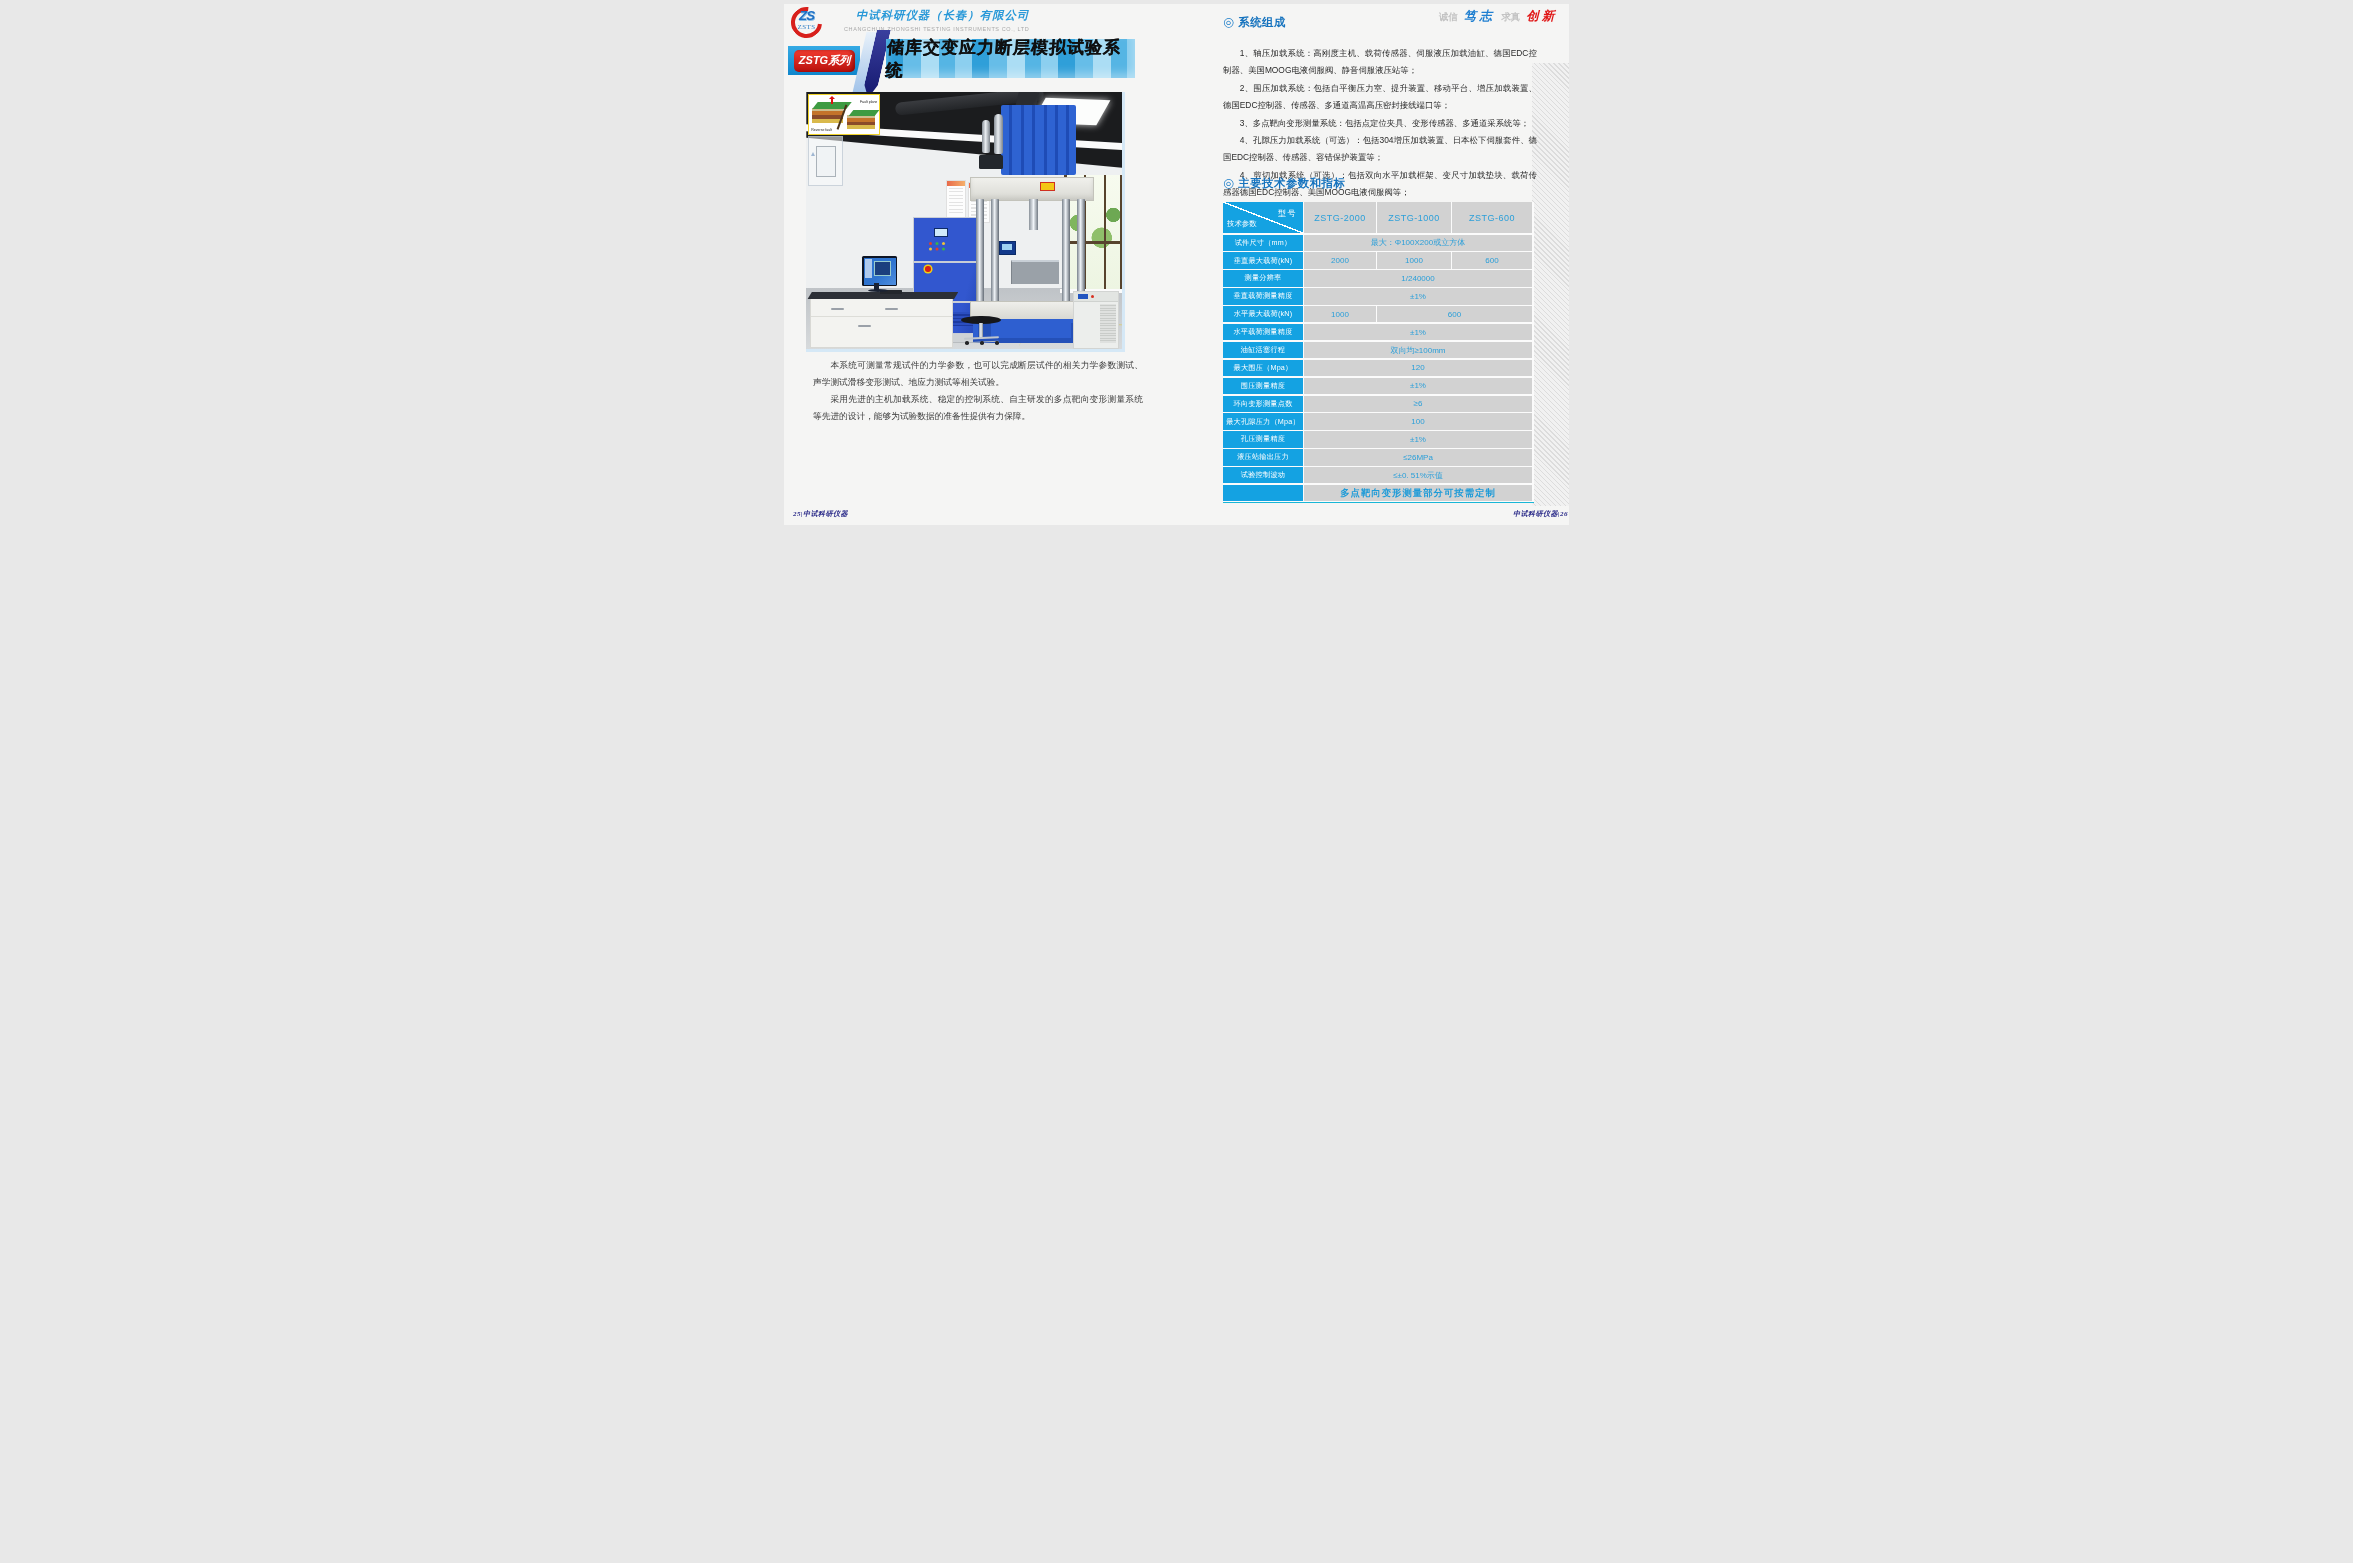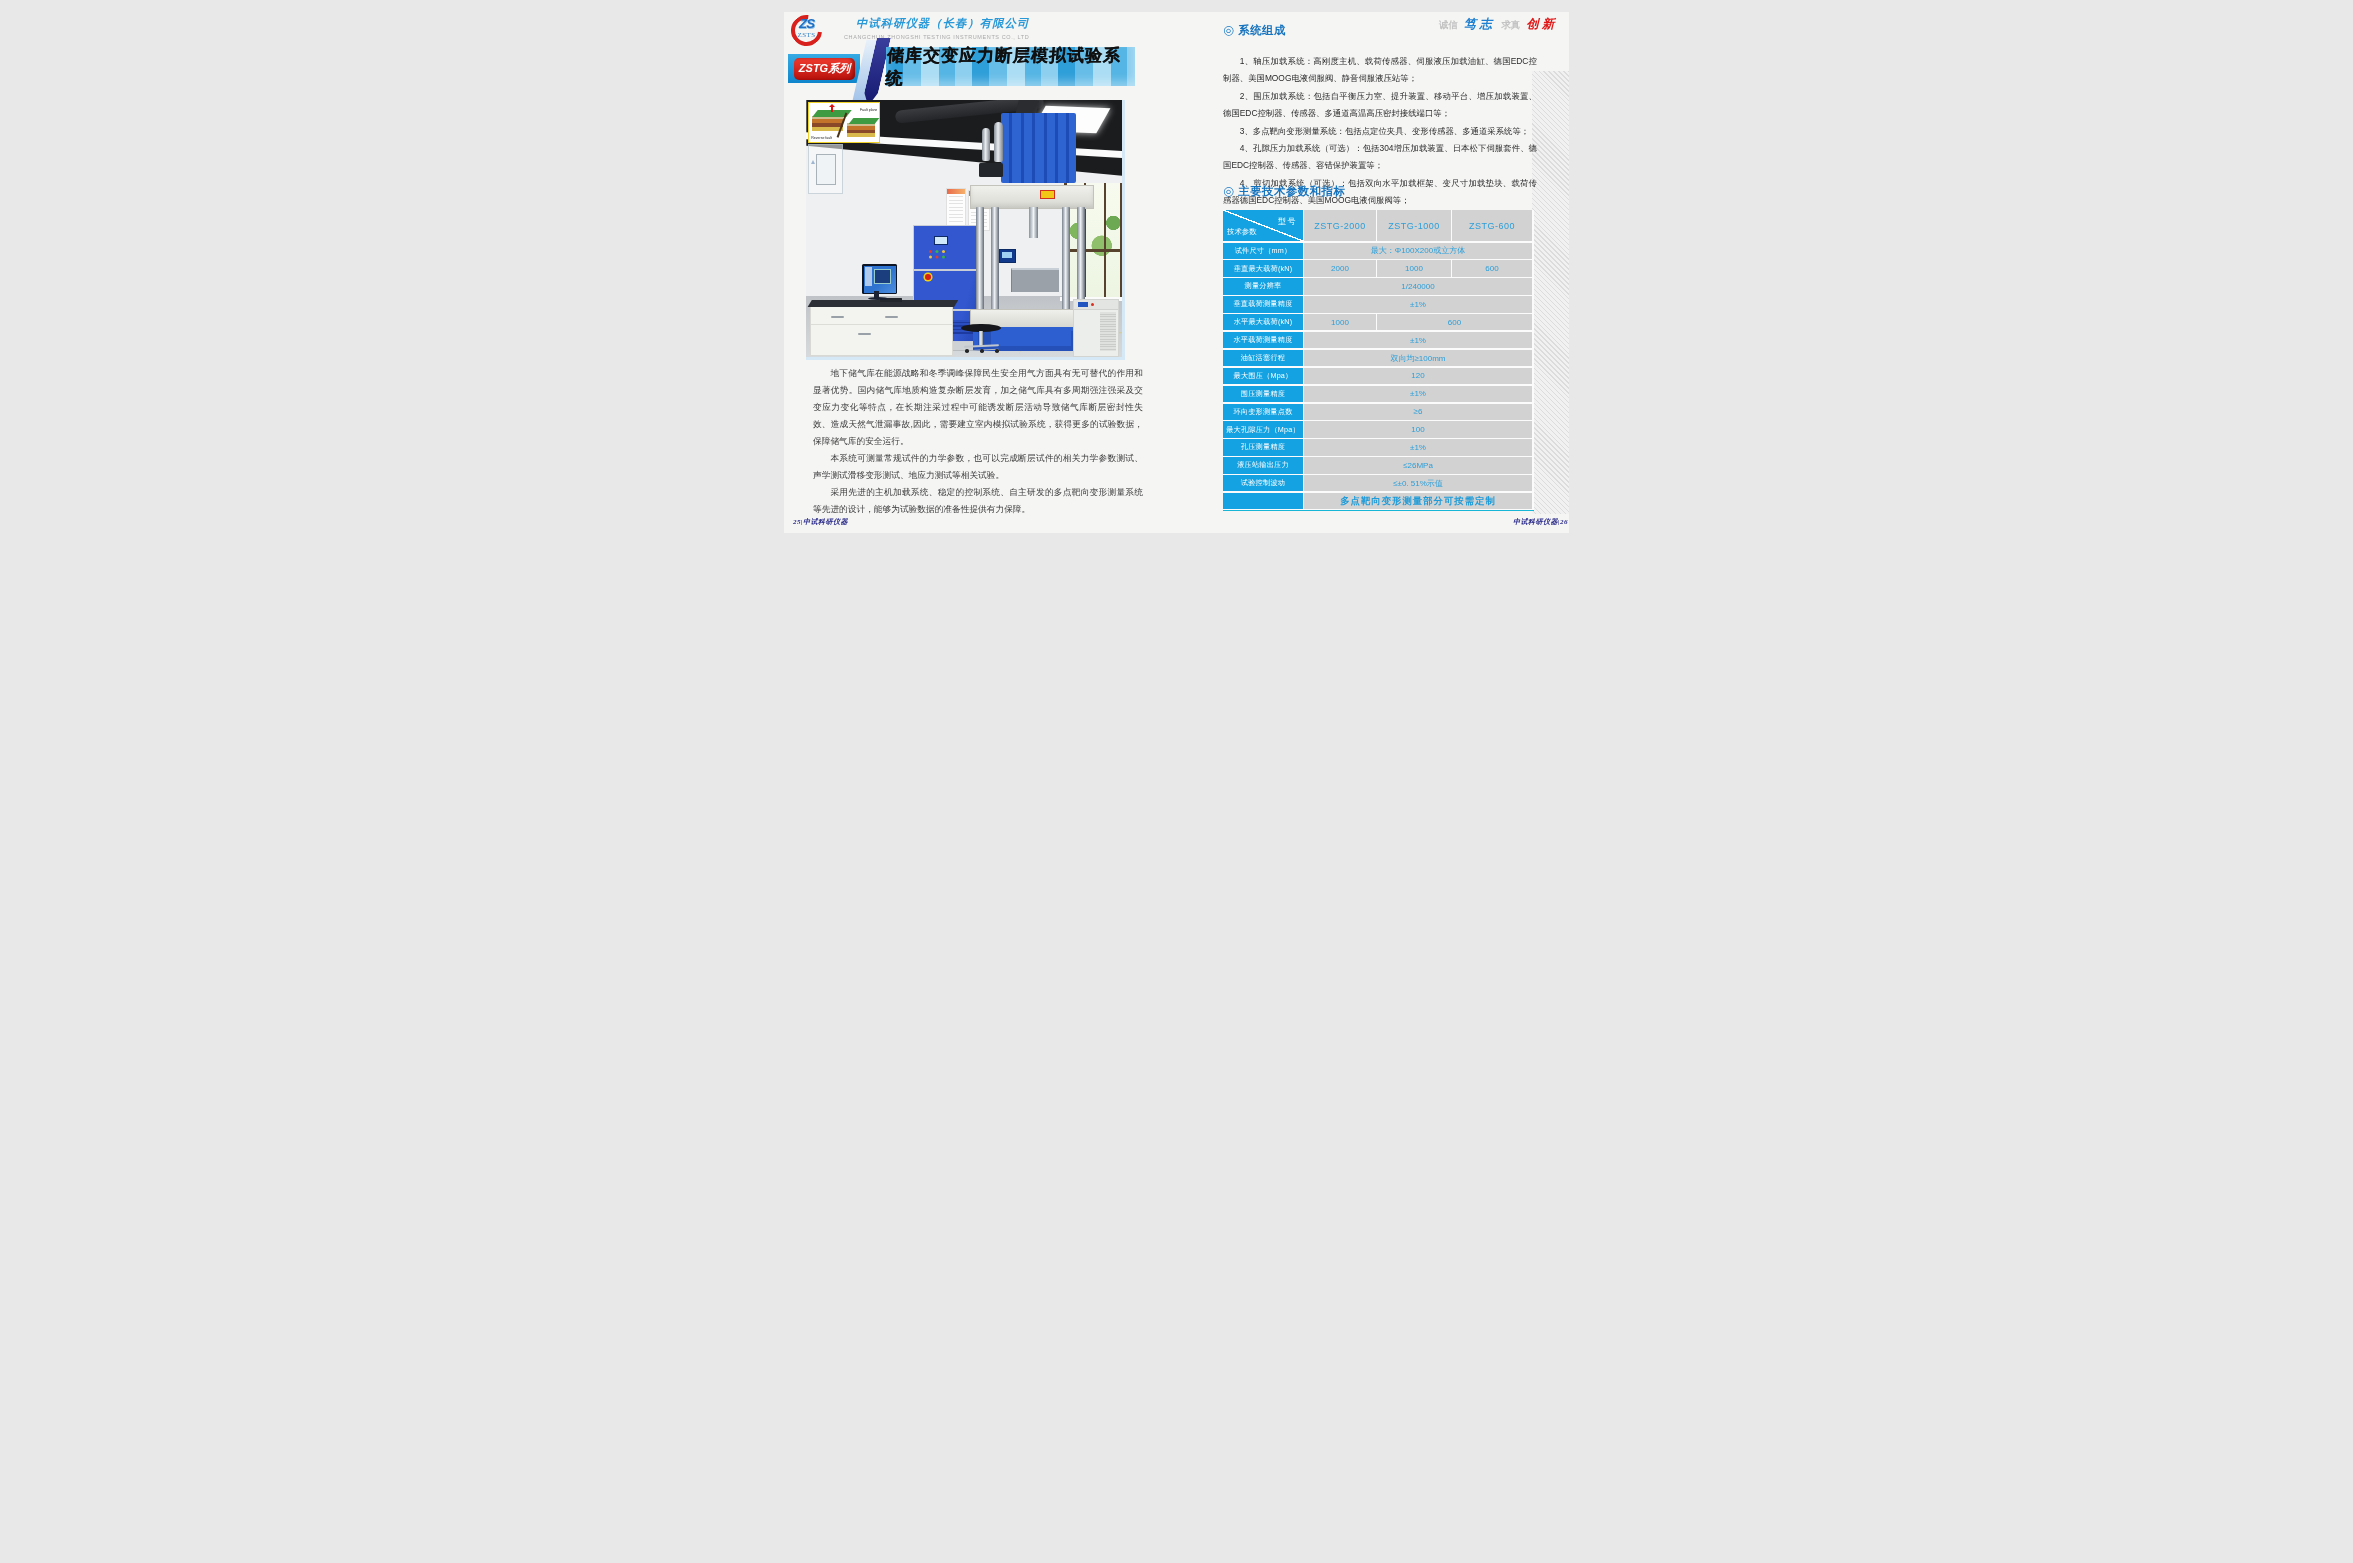--- a/index.html
+++ b/index.html
@@ -1,17 +1,17 @@
 <!DOCTYPE html>
 <html style="font-size:8px"><head>
 <meta charset="utf-8">
 <style>
   html,body{margin:0;padding:0;background:#e8e8e8;}
   .page{position:relative;width:785px;height:521px;background:#f5f5f4;overflow:hidden;
-        font-family:"Liberation Sans","DejaVu Sans",sans-serif;margin:12px auto;}
+        font-family:"Liberation Sans","DejaVu Sans",sans-serif;margin:4px auto;}
   
   .hatch{position:absolute;right:0;top:59px;width:37px;height:443px;
          background:repeating-linear-gradient(45deg,#f1f1f1 0 2.5px,#dcdcdc 2.5px 3.5px);}
   
   .brand{position:absolute;left:5px;top:2px;display:flex;}
   .logo{width:48px;height:31px;position:relative;}
   .logo-c{position:absolute;left:2px;top:1px;width:23px;height:23px;border:4.5px solid #d8201c;
           border-radius:50%;border-right-color:transparent;transform:rotate(-38deg);}
   .logo-zs{position:absolute;left:10px;top:2px;font-weight:900;font-size:13.4px;color:#1e6fc4;
            font-style:italic;text-shadow:0.5px 0.5px 0 #8cc0e8;letter-spacing:-1px;}
@@ -308,21 +308,20 @@
       <div class="if-lbl-top">Fault plane</div>
       <div class="if-lbl-bot">Reverse fault</div>
     </div>
     <div class="inset-schem">
       <div class="is-box"></div>
       <div class="is-arrow"></div>
     </div>
   </div>
 
   <div class="intro">
-      <p>地下储气库在能源战略和冬季调峰保障民生安全用气方面具有无可替代的作用和显著优势。国内储气库地质构造复杂断层发育，加之储气库具有多周期强注强采及交变应力变化等特点，在长期注采过程中可能诱发断层活动导致储气库断层密封性失效、造成天然气泄漏事故,因此，需要建立室内模拟试验系统，获得更多的试验数据，保障储气库的安全运行。</p>
       <p>本系统可测量常规试件的力学参数，也可以完成断层试件的相关力学参数测试、声学测试滑移变形测试、地应力测试等相关试验。</p>
       <p>采用先进的主机加载系统、稳定的控制系统、自主研发的多点靶向变形测量系统等先进的设计，能够为试验数据的准备性提供有力保障。</p>
     </div>
 
   <div class="sys-section">
     <div class="sec-head">
       <span class="sec-icon">◎</span>
       <span class="sec-title">系统组成</span>
     </div>
     <div class="sys-list">

